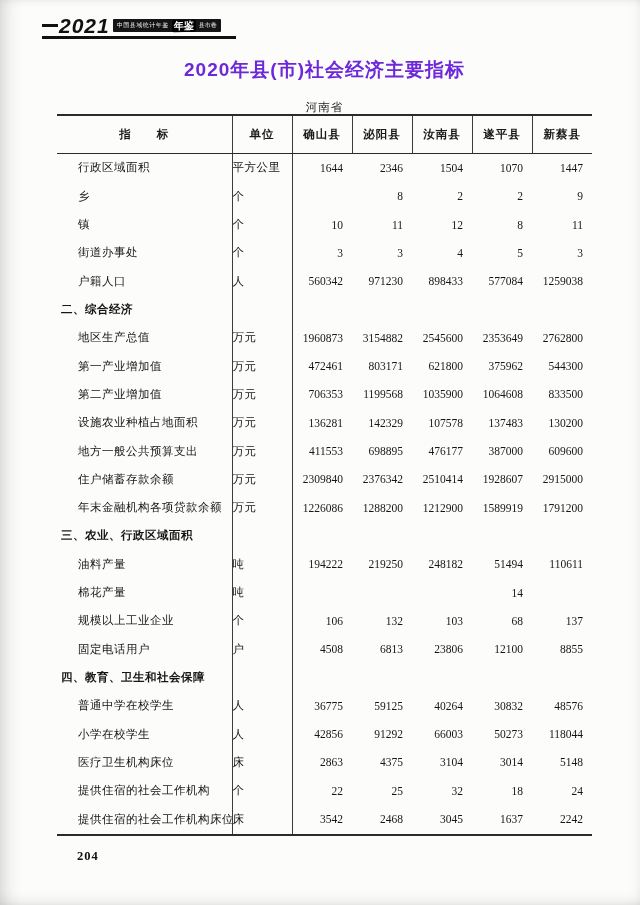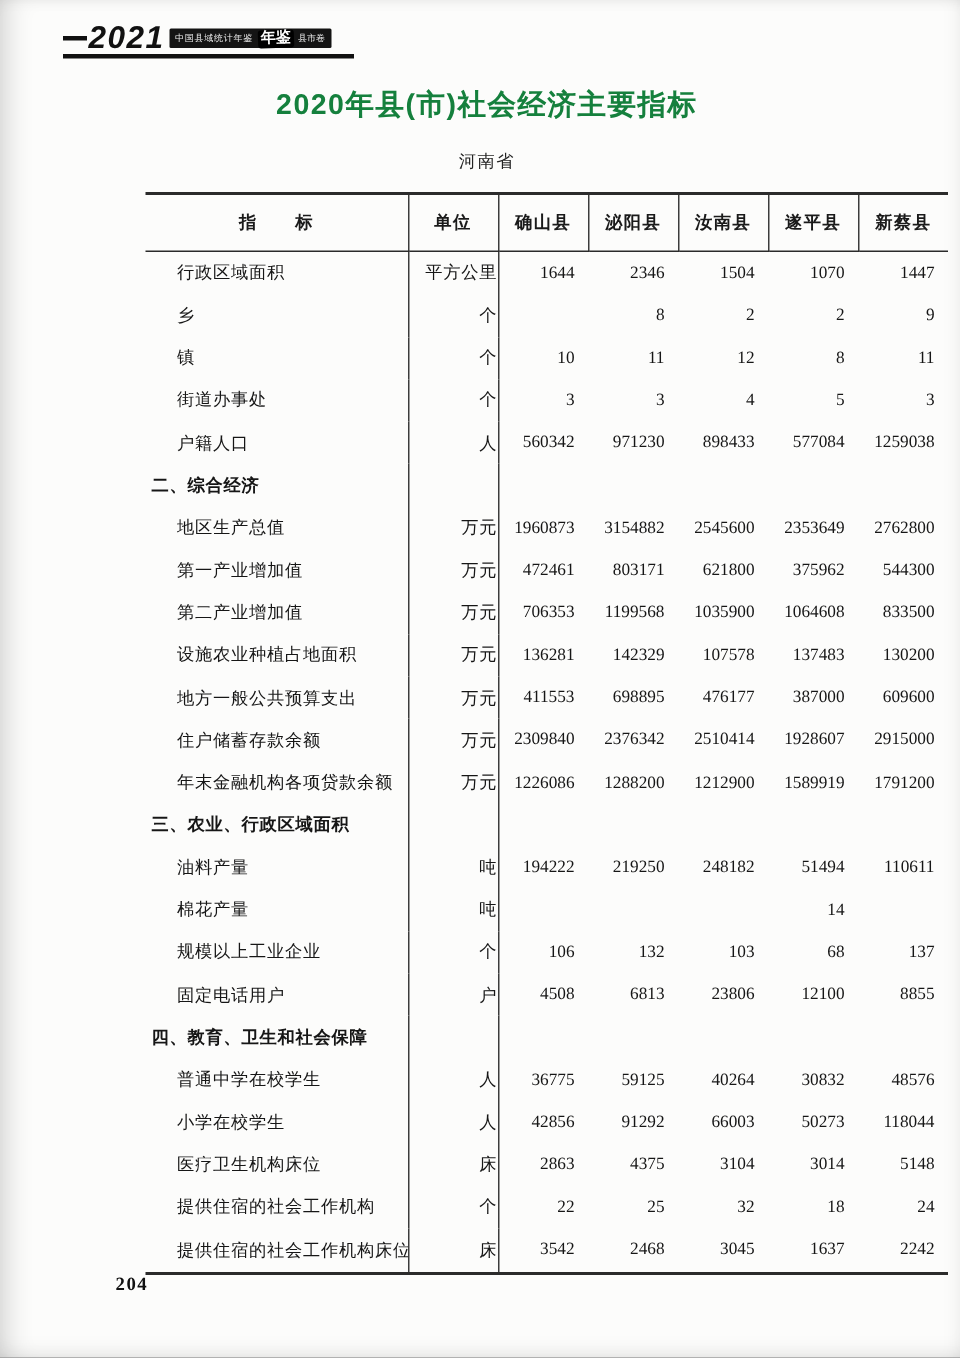--- a/index.html
+++ b/index.html
@@ -41,29 +41,29 @@
     font-size:10px; font-weight:bold; color:#fff; background:#000;
     padding:1px 2px; line-height:1; border-radius:2px; transform:rotate(-2deg);
     white-space:nowrap;
   }
   .banner .chip .vol-txt { font-size:6px; white-space:nowrap; }
 
   
   .doc-title {
     position:absolute; left:57px; top:57px; width:535px;
     text-align:center; font-size:19px; font-weight:bold;
-    letter-spacing:1px; color:#15803d;
+    letter-spacing:1px; color:#6d28d9;
   }
   .province {
     position:absolute; left:57px; top:100px; width:535px;
     text-align:center; font-size:11.5px; color:#222; letter-spacing:1px;
   }
 
   
-  .tbl-wrap { position:absolute; left:57px; top:128px;margin-left:40px; }
+  .tbl-wrap { position:absolute; left:57px; top:114px; }
   table.main {
     width:535px; height:722px;
     border-collapse:collapse; table-layout:fixed;
     border-top:2.5px solid #2b2b2b;
     border-bottom:2.5px solid #2b2b2b;
   }
   col.c-ind  { width:175px; }
   col.c-unit { width:60px; }
   col.c-val  { width:60px; }
 
@@ -75,21 +75,21 @@
     text-align:center; vertical-align:middle;
     letter-spacing:1px;
   }
   thead th:last-child { border-right:none; }
 
   tbody td {
     font-size:11.5px; color:#161616; vertical-align:middle;
     white-space:nowrap; overflow:hidden;
   }
   td.ind  { text-align:left; padding-left:21px; border-right:1px solid #3c3c3c; letter-spacing:.5px; }
-  td.unit { text-align:right; border-right:1px solid #3c3c3c; letter-spacing:.5px; }
+  td.unit { text-align:left; border-right:1px solid #3c3c3c; letter-spacing:.5px; }
   td.val  {
     text-align:right; padding-right:9px;
     font-family:"Liberation Serif","DejaVu Serif",serif;
     font-size:11.5px;
   }
   tr.section-row td.ind { font-weight:bold; padding-left:4px; letter-spacing:.5px; }
 
   
   .page-num {
     position:absolute; left:54px; top:849px;

